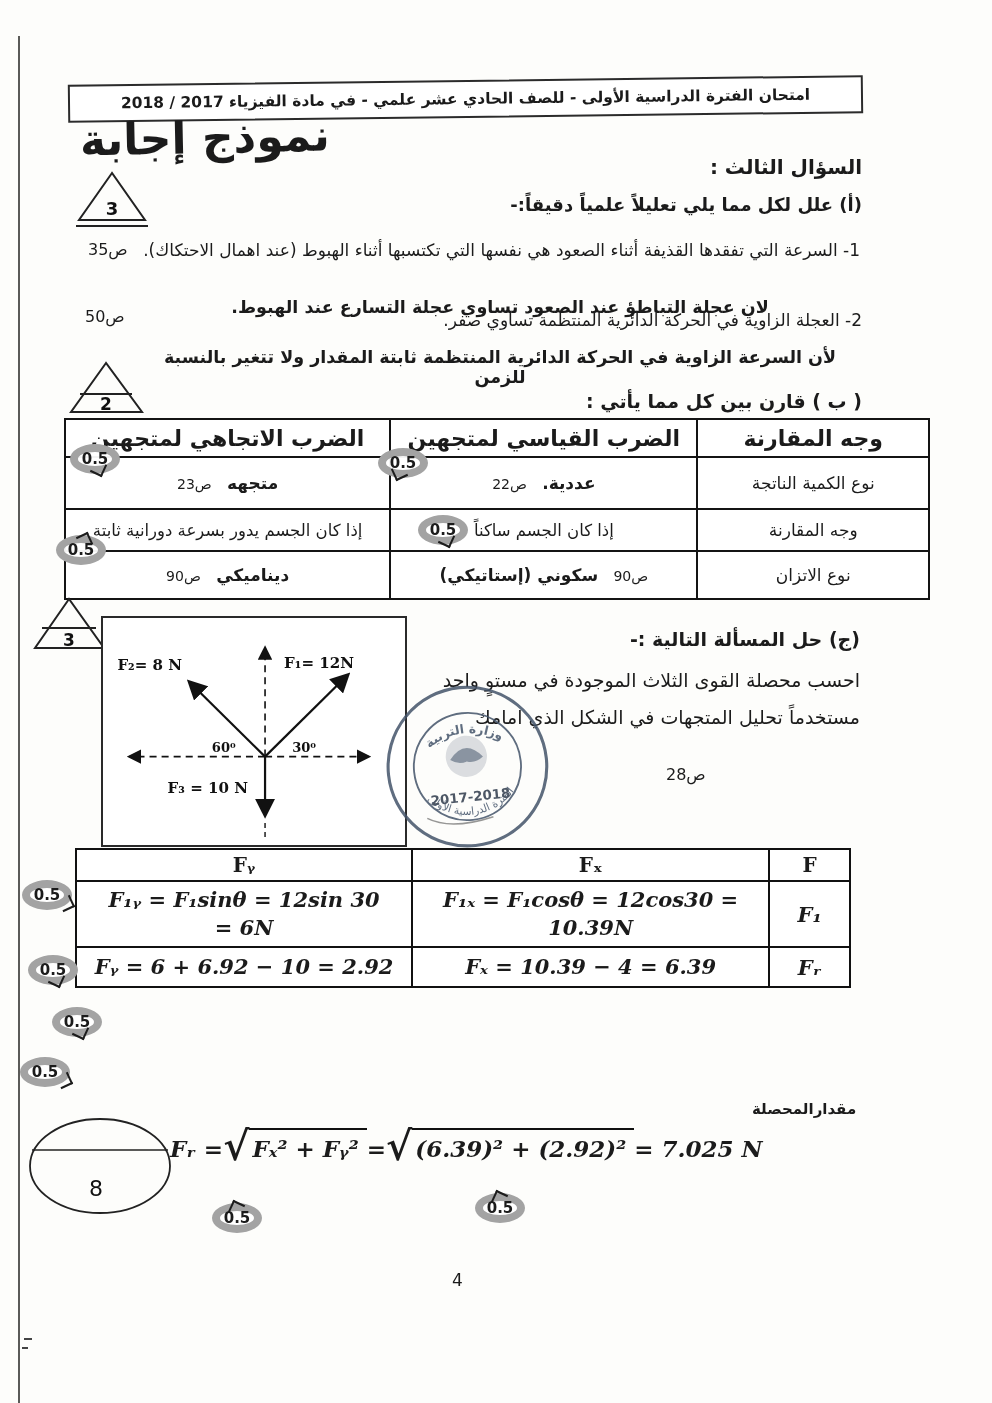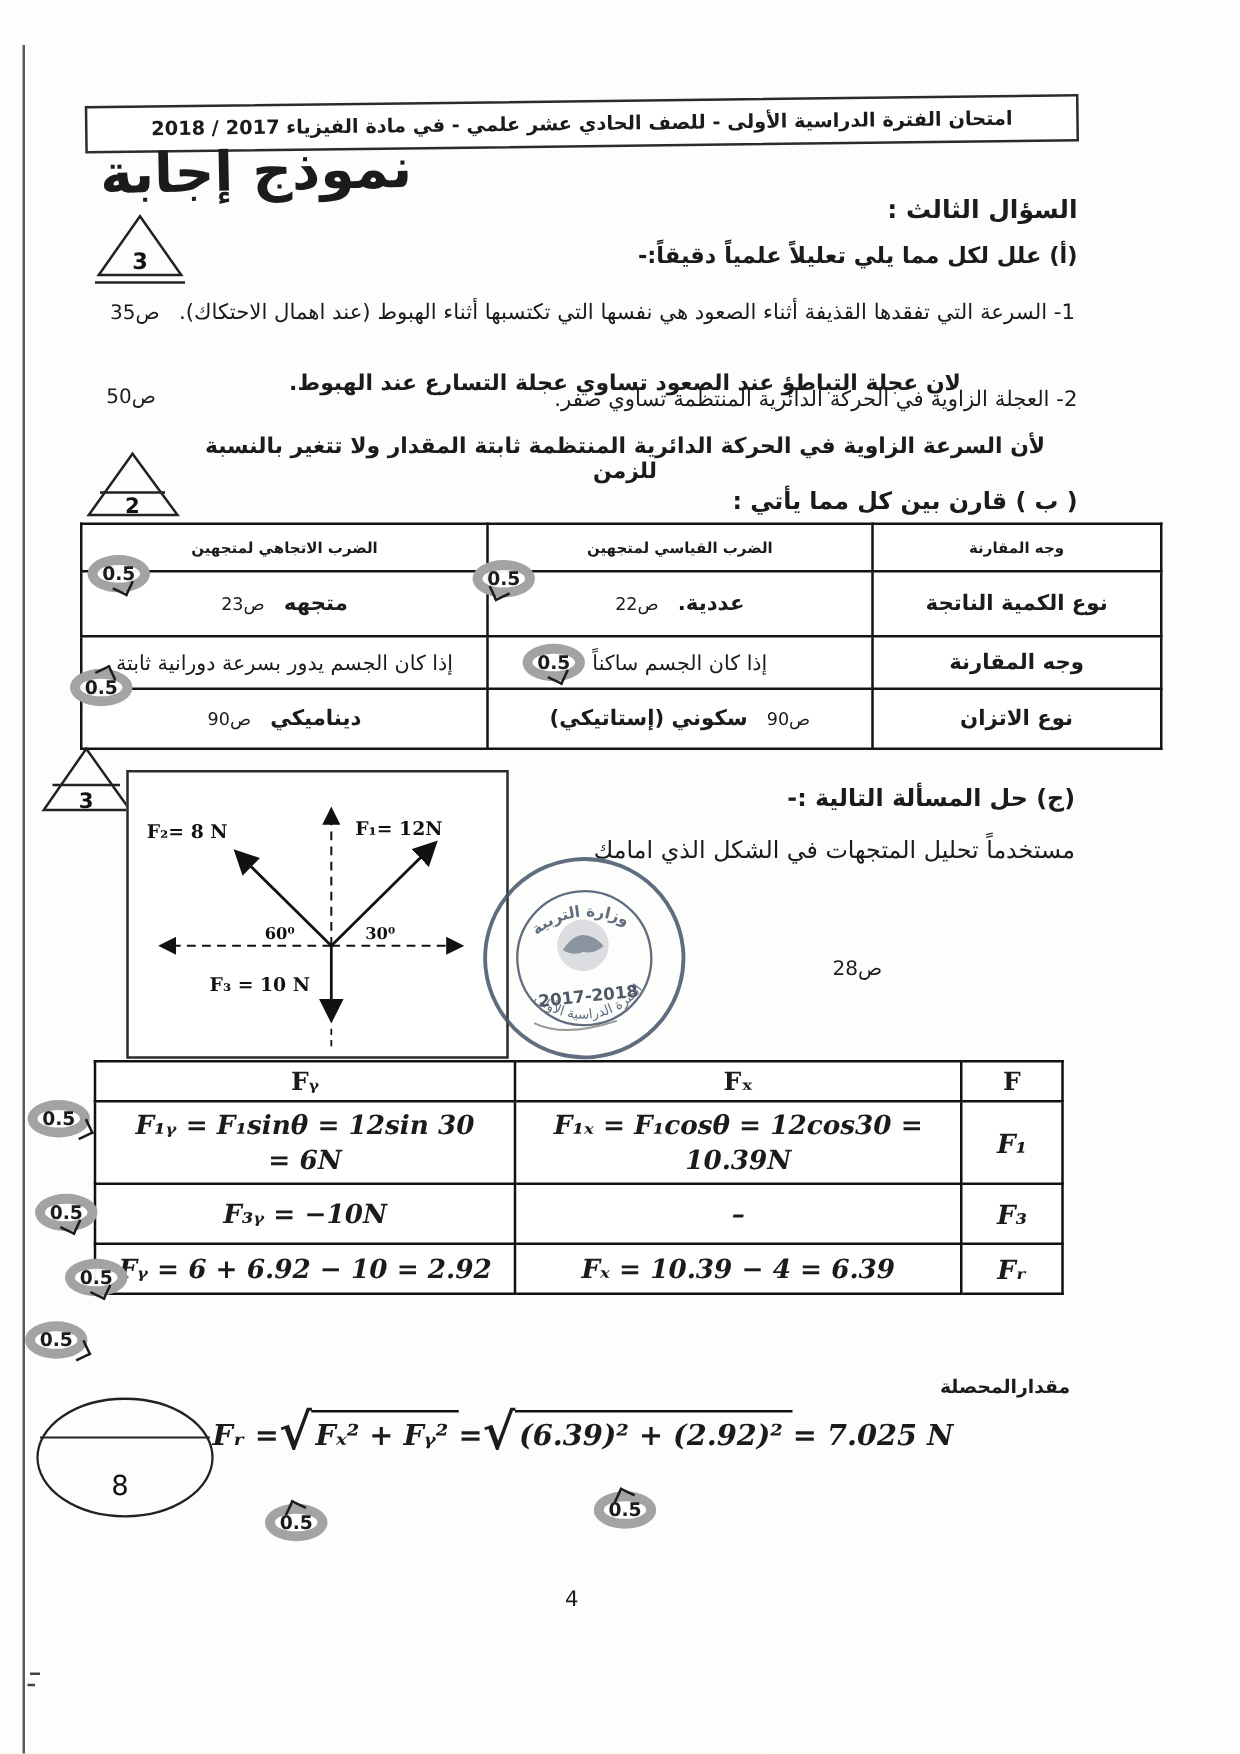--- a/index.html
+++ b/index.html
@@ -45,22 +45,22 @@
   .bubble::after{ content:""; position:absolute; width:11px; height:11px; }
   .tail-dr::after{ bottom:-9px; right:7px;  border-right:2px solid #1c1c1c; border-bottom:2px solid #1c1c1c; transform:rotate(25deg); }
   .tail-dl::after{ bottom:-9px; left:7px;   border-left:2px solid #1c1c1c;  border-bottom:2px solid #1c1c1c; transform:rotate(-25deg); }
   .tail-ur::after{ top:-9px;    right:7px;  border-right:2px solid #1c1c1c; border-top:2px solid #1c1c1c;    transform:rotate(-25deg); }
   .tail-up::after{ top:-9px;    left:10px;  border-left:2px solid #1c1c1c;  border-top:2px solid #1c1c1c;    transform:rotate(25deg); }
   .tail-r::after { right:-9px;  top:9px;    border-top:2px solid #1c1c1c;   border-right:2px solid #1c1c1c;  transform:rotate(65deg); }
 
   
   .cmp-table{ position:absolute; left:64px; top:418px; width:866px; border-collapse:collapse; direction:rtl; background:#fff; }
   .cmp-table th, .cmp-table td { border:2.5px solid #141414; text-align:center; vertical-align:middle; padding:2px 6px; }
-  .cmp-table th { font-size:12px; }
-  .cmp-label { font-weight:bold; font-size:17px; }
+  .cmp-table th { font-size:22px; }
+  .cmp-label { font-weight:normal; font-size:17px; }
   .hand { font-weight:bold; font-size:17px; }
   .ref { font-size:14px; font-weight:normal; }
 
   
   .sol-table{
     position:absolute; left:75px; top:848px; width:776px; border-collapse:collapse;
     direction:ltr; font-family:"DejaVu Serif","DejaVu Sans",serif; background:#fff;
   }
   .sol-table th, .sol-table td{ border:2.5px solid #111; text-align:center; vertical-align:middle; padding:2px 4px; }
   .sol-table th{ font-size:20px; font-weight:bold; }
@@ -187,20 +187,21 @@
 
   <svg class="tri" style="left:30px;top:596px;" width="78" height="62" viewBox="0 0 78 62">
     <polygon points="39,3 5,52 74,52" fill="none" stroke="#222" stroke-width="2"></polygon>
     <line x1="12" y1="32" x2="66" y2="32" stroke="#222" stroke-width="2"></line>
     <text x="39" y="50" text-anchor="middle" font-size="17" font-weight="bold" fill="#111">3</text>
   </svg>
 
   <div class="abs rtl b u" style="right:132px;top:628px;font-size:19px;">(ج) حل المسألة التالية :-</div>
 
   <div class="abs rtl" style="right:132px;top:662px;width:470px;text-align:right;font-size:19px;line-height:37px;">
+    <div>احسب محصلة القوى الثلاث الموجودة في مستوٍ واحد</div>
     <div>مستخدماً تحليل المتجهات في الشكل الذي امامك</div>
   </div>
   <div class="abs rtl" style="left:666px;top:765px;font-size:16px;">ص28</div>
 
   <svg class="diagram-svg" viewBox="0 0 300 226">
     <defs>
       <marker id="ah" viewBox="0 0 10 10" refX="8" refY="5" markerWidth="9" markerHeight="9" orient="auto-start-reverse">
         <path d="M0 0 L10 5 L0 10 z" fill="#111"></path>
       </marker>
     </defs>
@@ -251,25 +252,20 @@
       <td class="mathcell">
         <div>F₁ᵧ = F₁sinθ = 12sin 30</div>
         <div>= 6N</div>
       </td>
       <td class="mathcell">
         <div>F₁ₓ = F₁cosθ = 12cos30 =</div>
         <div>10.39N</div>
       </td>
       <td class="fcell">F₁</td>
     </tr>
-    <tr style="height:48px;">
-      <td class="mathcell">F₃ᵧ = −10N</td>
-      <td class="mathcell">–</td>
-      <td class="fcell">F₃</td>
-    </tr>
     <tr style="height:40px;">
       <td class="mathcell">Fᵧ = 6 + 6.92 − 10 = 2.92</td>
       <td class="mathcell">Fₓ = 10.39 − 4 = 6.39</td>
       <td class="fcell">Fᵣ</td>
     </tr>
   </tbody>
     </table>
 
   <div class="bubble tail-r" style="left:22px;top:880px;">
       <span>0.5</span>

